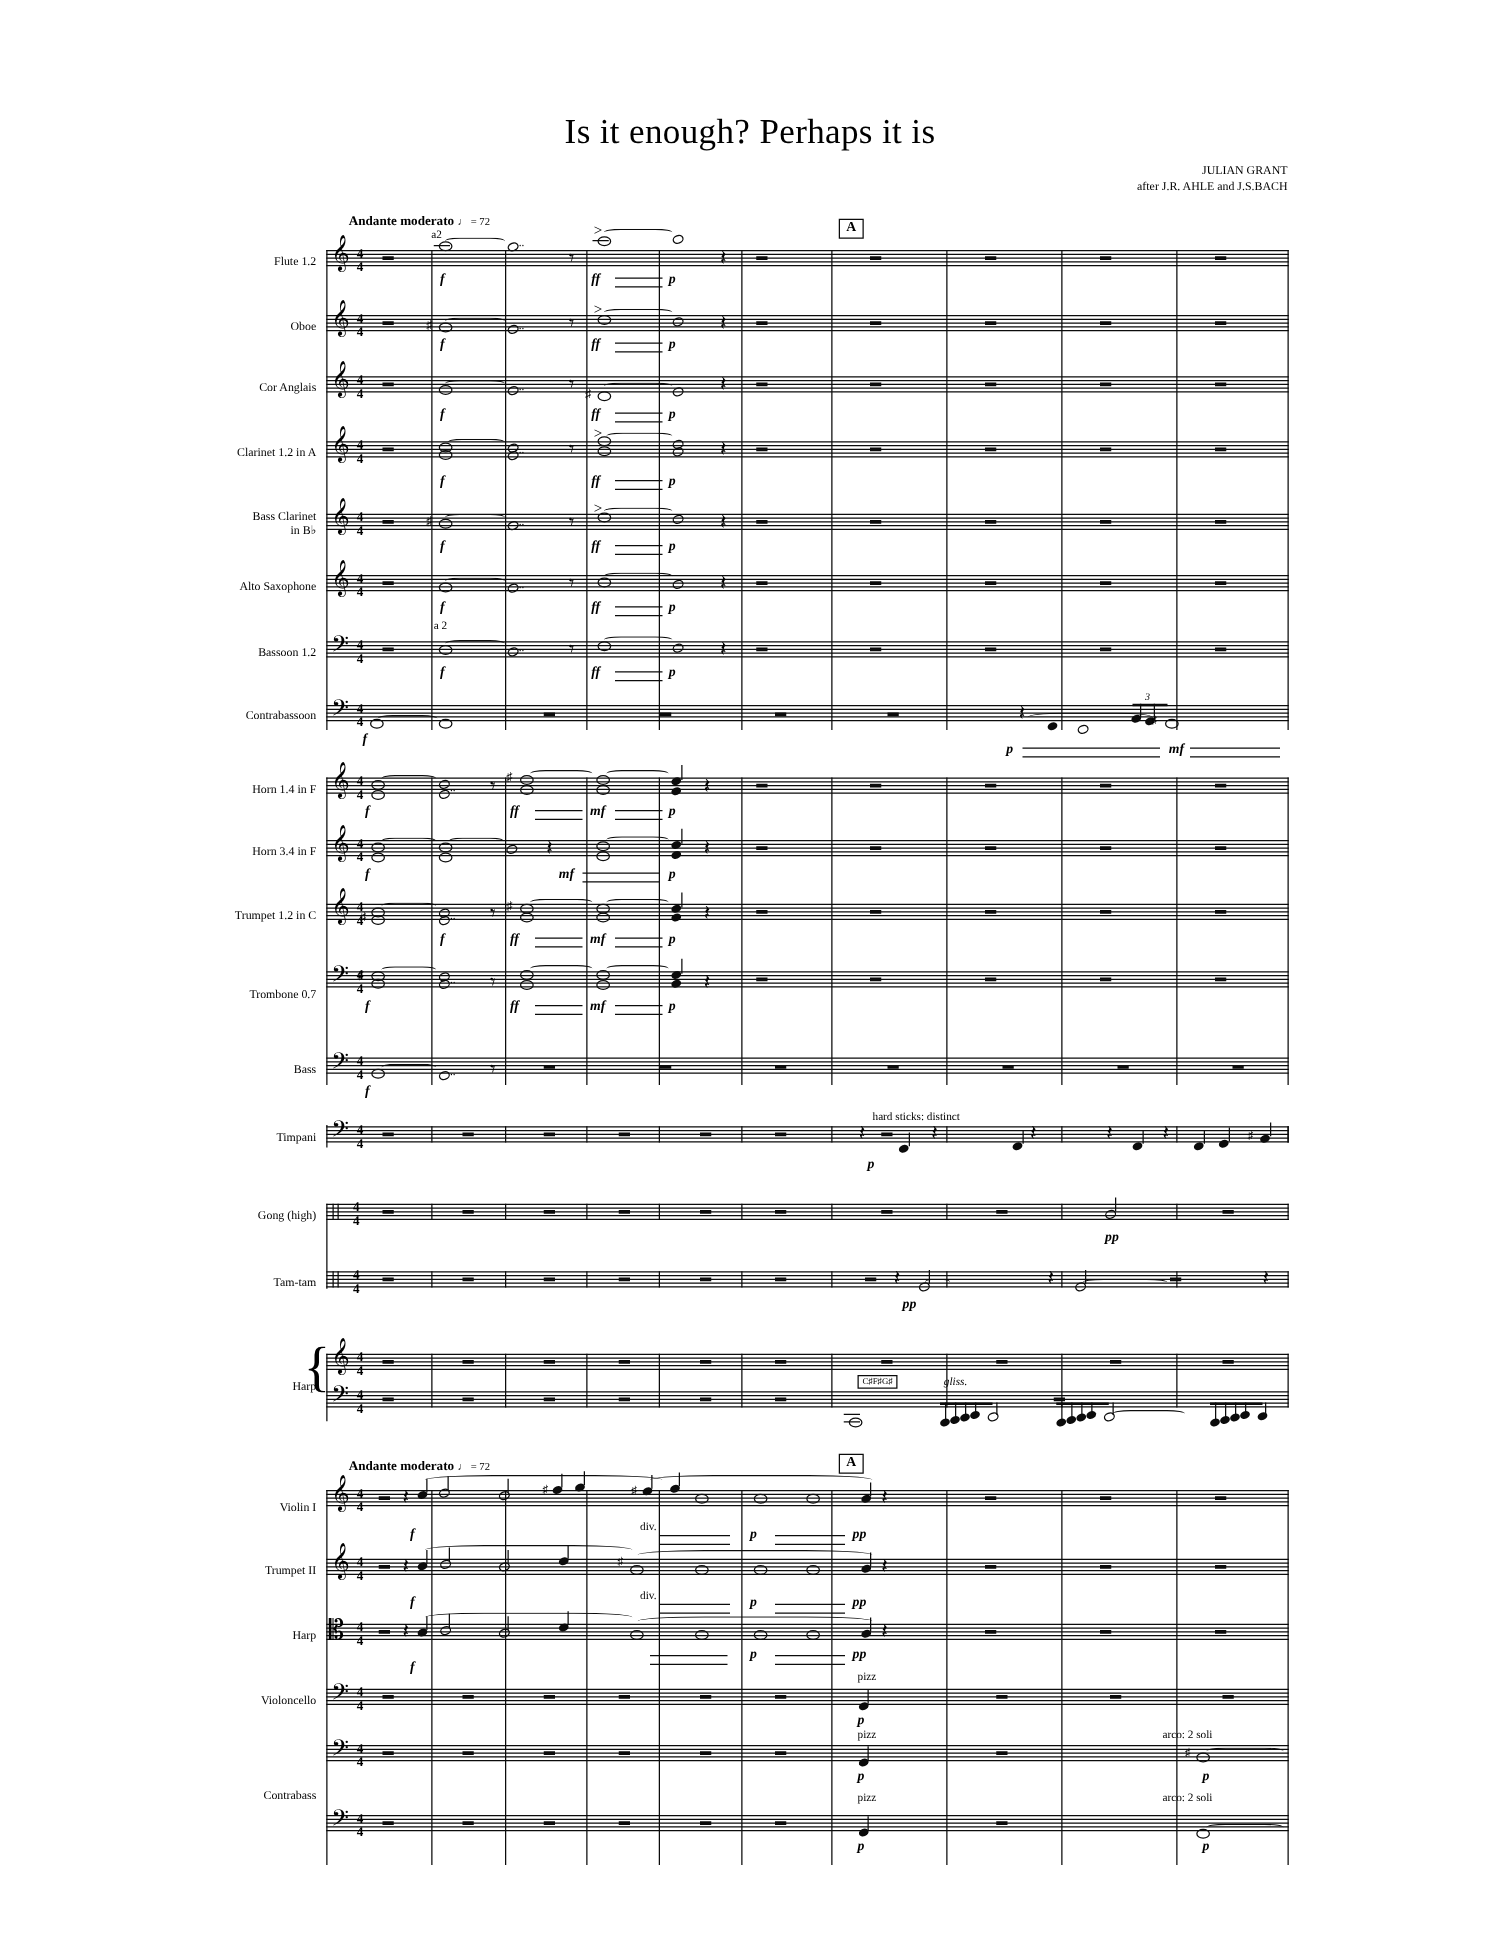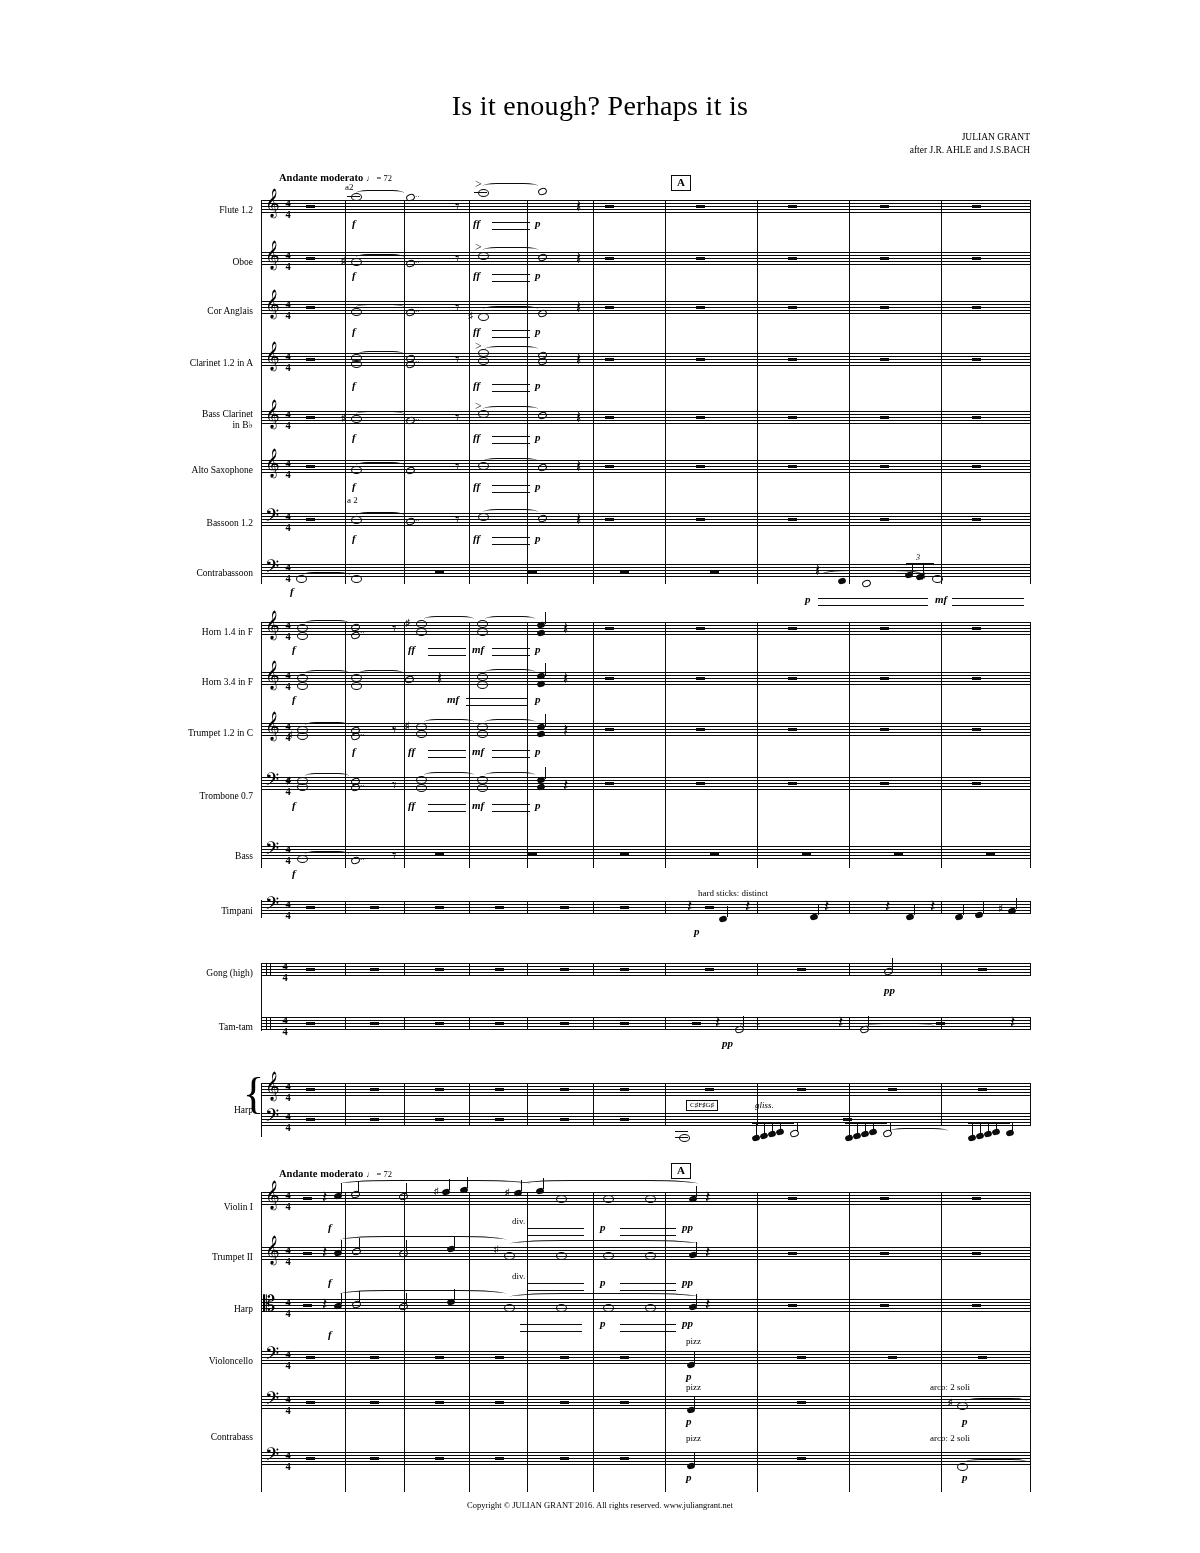--- a/index.html
+++ b/index.html
@@ -77,21 +77,20 @@
 </head>
 <body>
 
 <div class="page">
 
   <div class="title">Is it enough? Perhaps it is</div>
   <div class="composer">
     <div>JULIAN GRANT</div>
     <div>after J.R. AHLE and J.S.BACH</div>
   </div>
-  <div class="copyright">Copyright © JULIAN GRANT 2016. All rights reserved. www.juliangrant.net</div>
 
   <div class="tempo" style="left:279px; top:172px;">
     <span>Andante moderato</span>
     <span class="met">♩ = 72</span>
   </div>
   <div class="rehearsal" style="left:671px; top:175px;">A</div>
 
   <div class="groupbar" style="left:261px; top:200px; height:384px;"></div>
   <div class="groupbar" style="left:261px; top:622px; height:246px;"></div>
   <div class="groupbar" style="left:261px; top:900px; height:18px;"></div>

